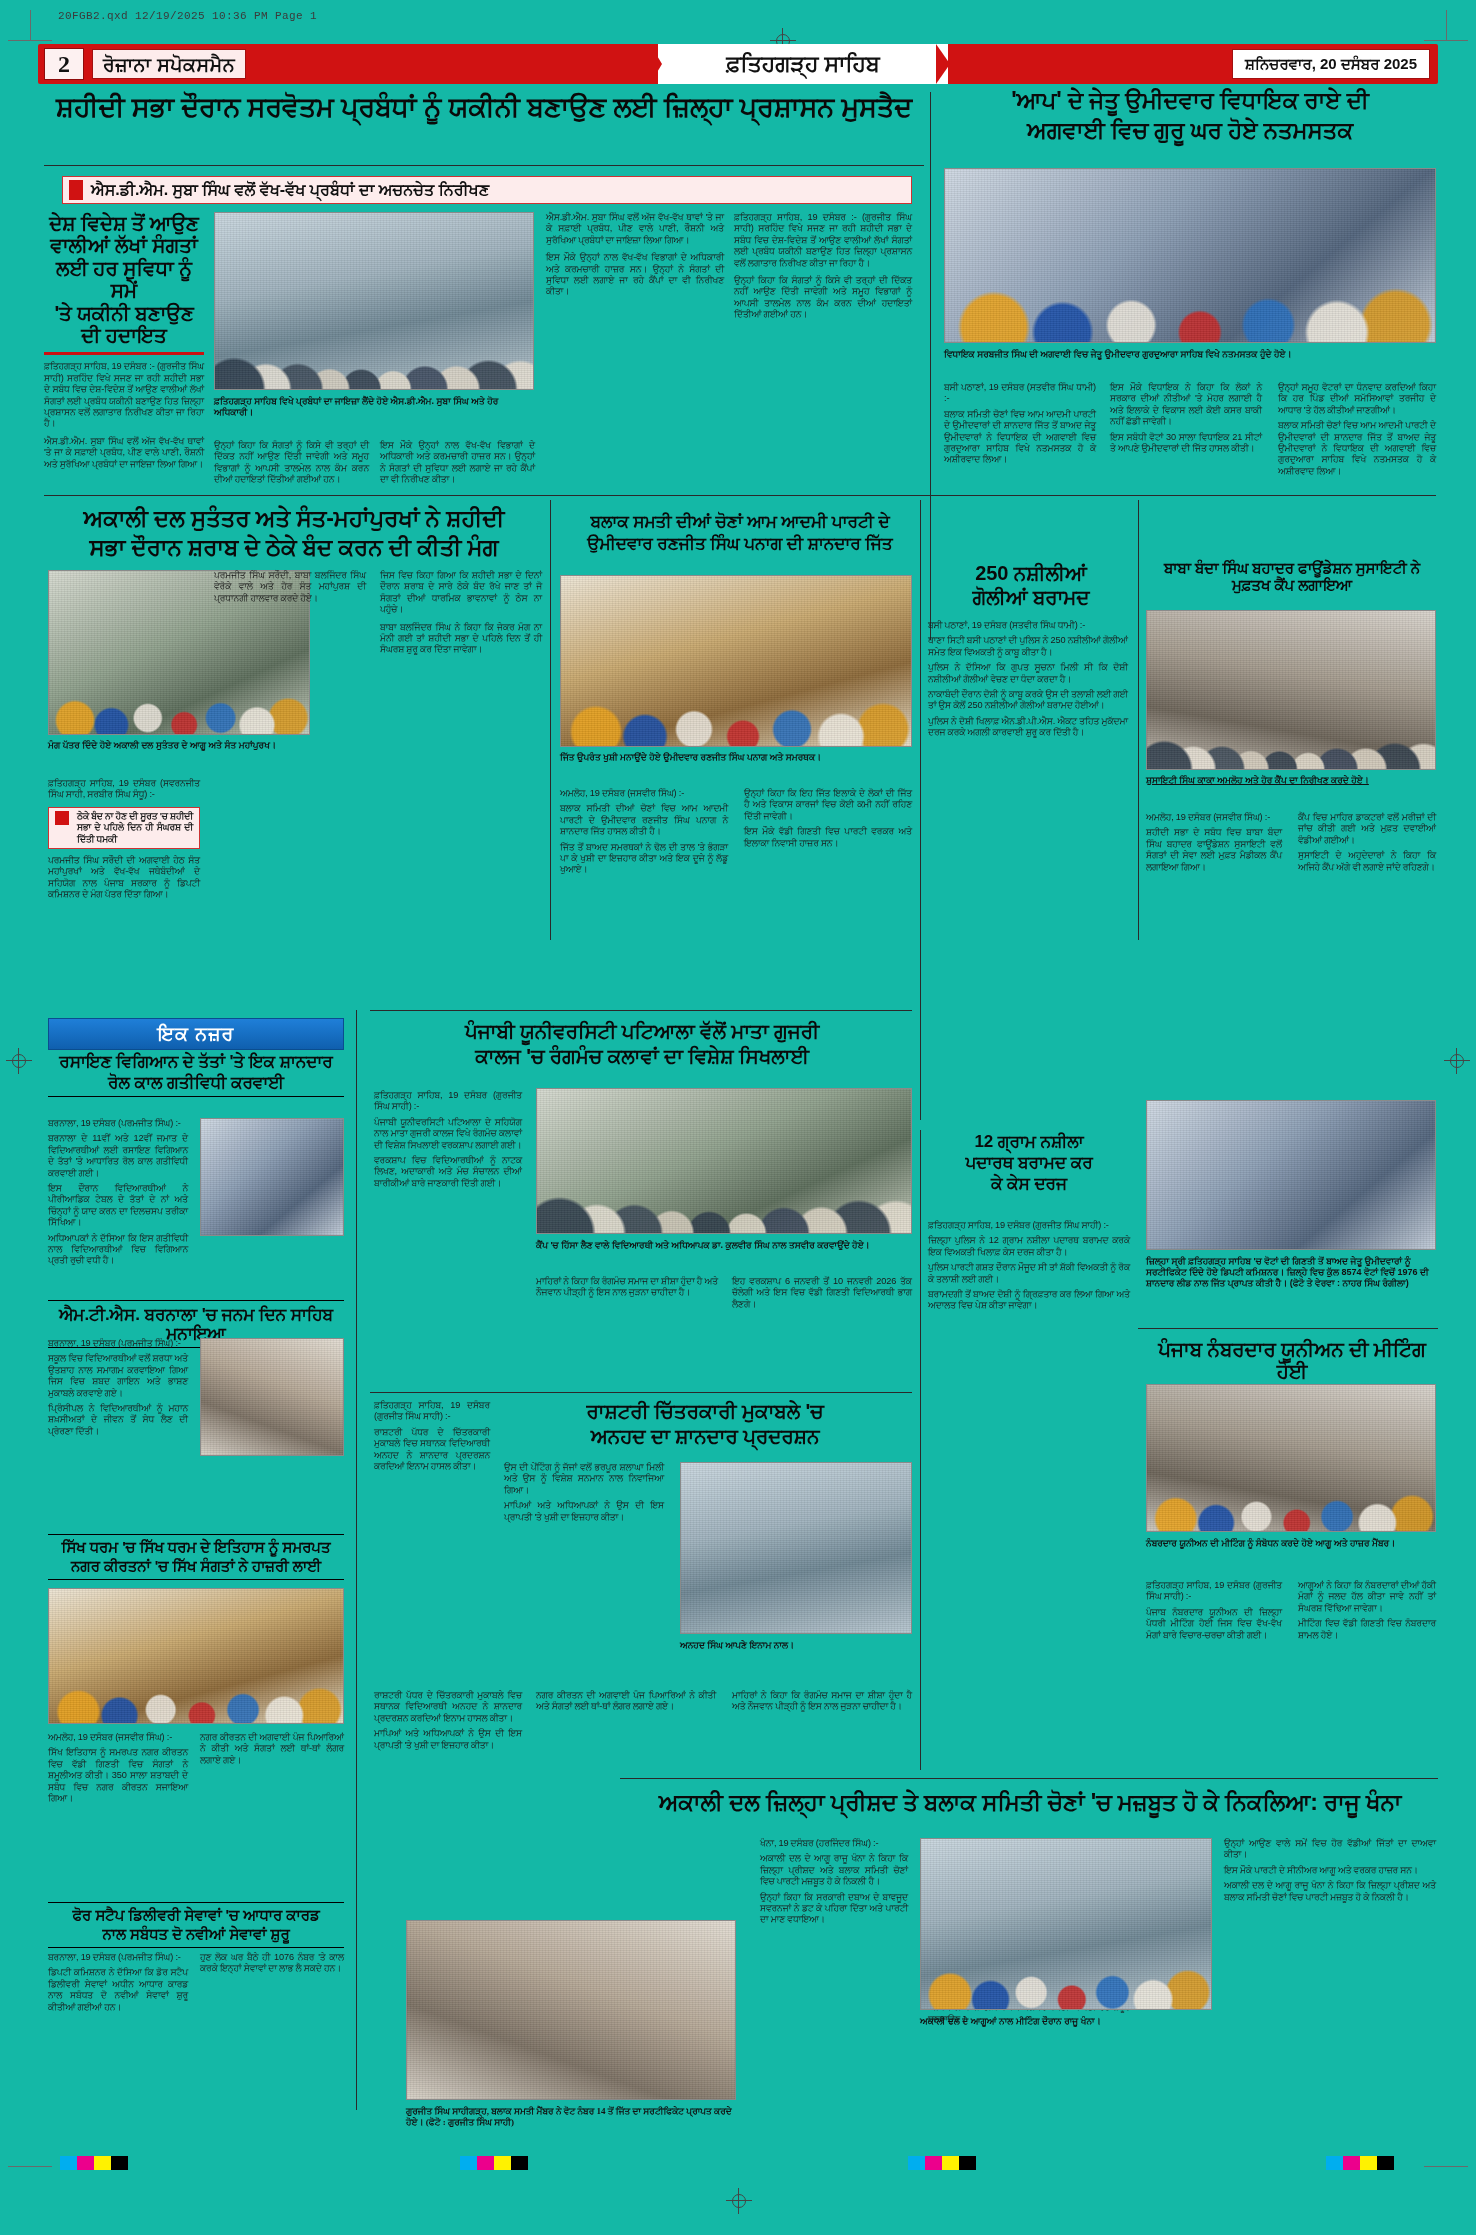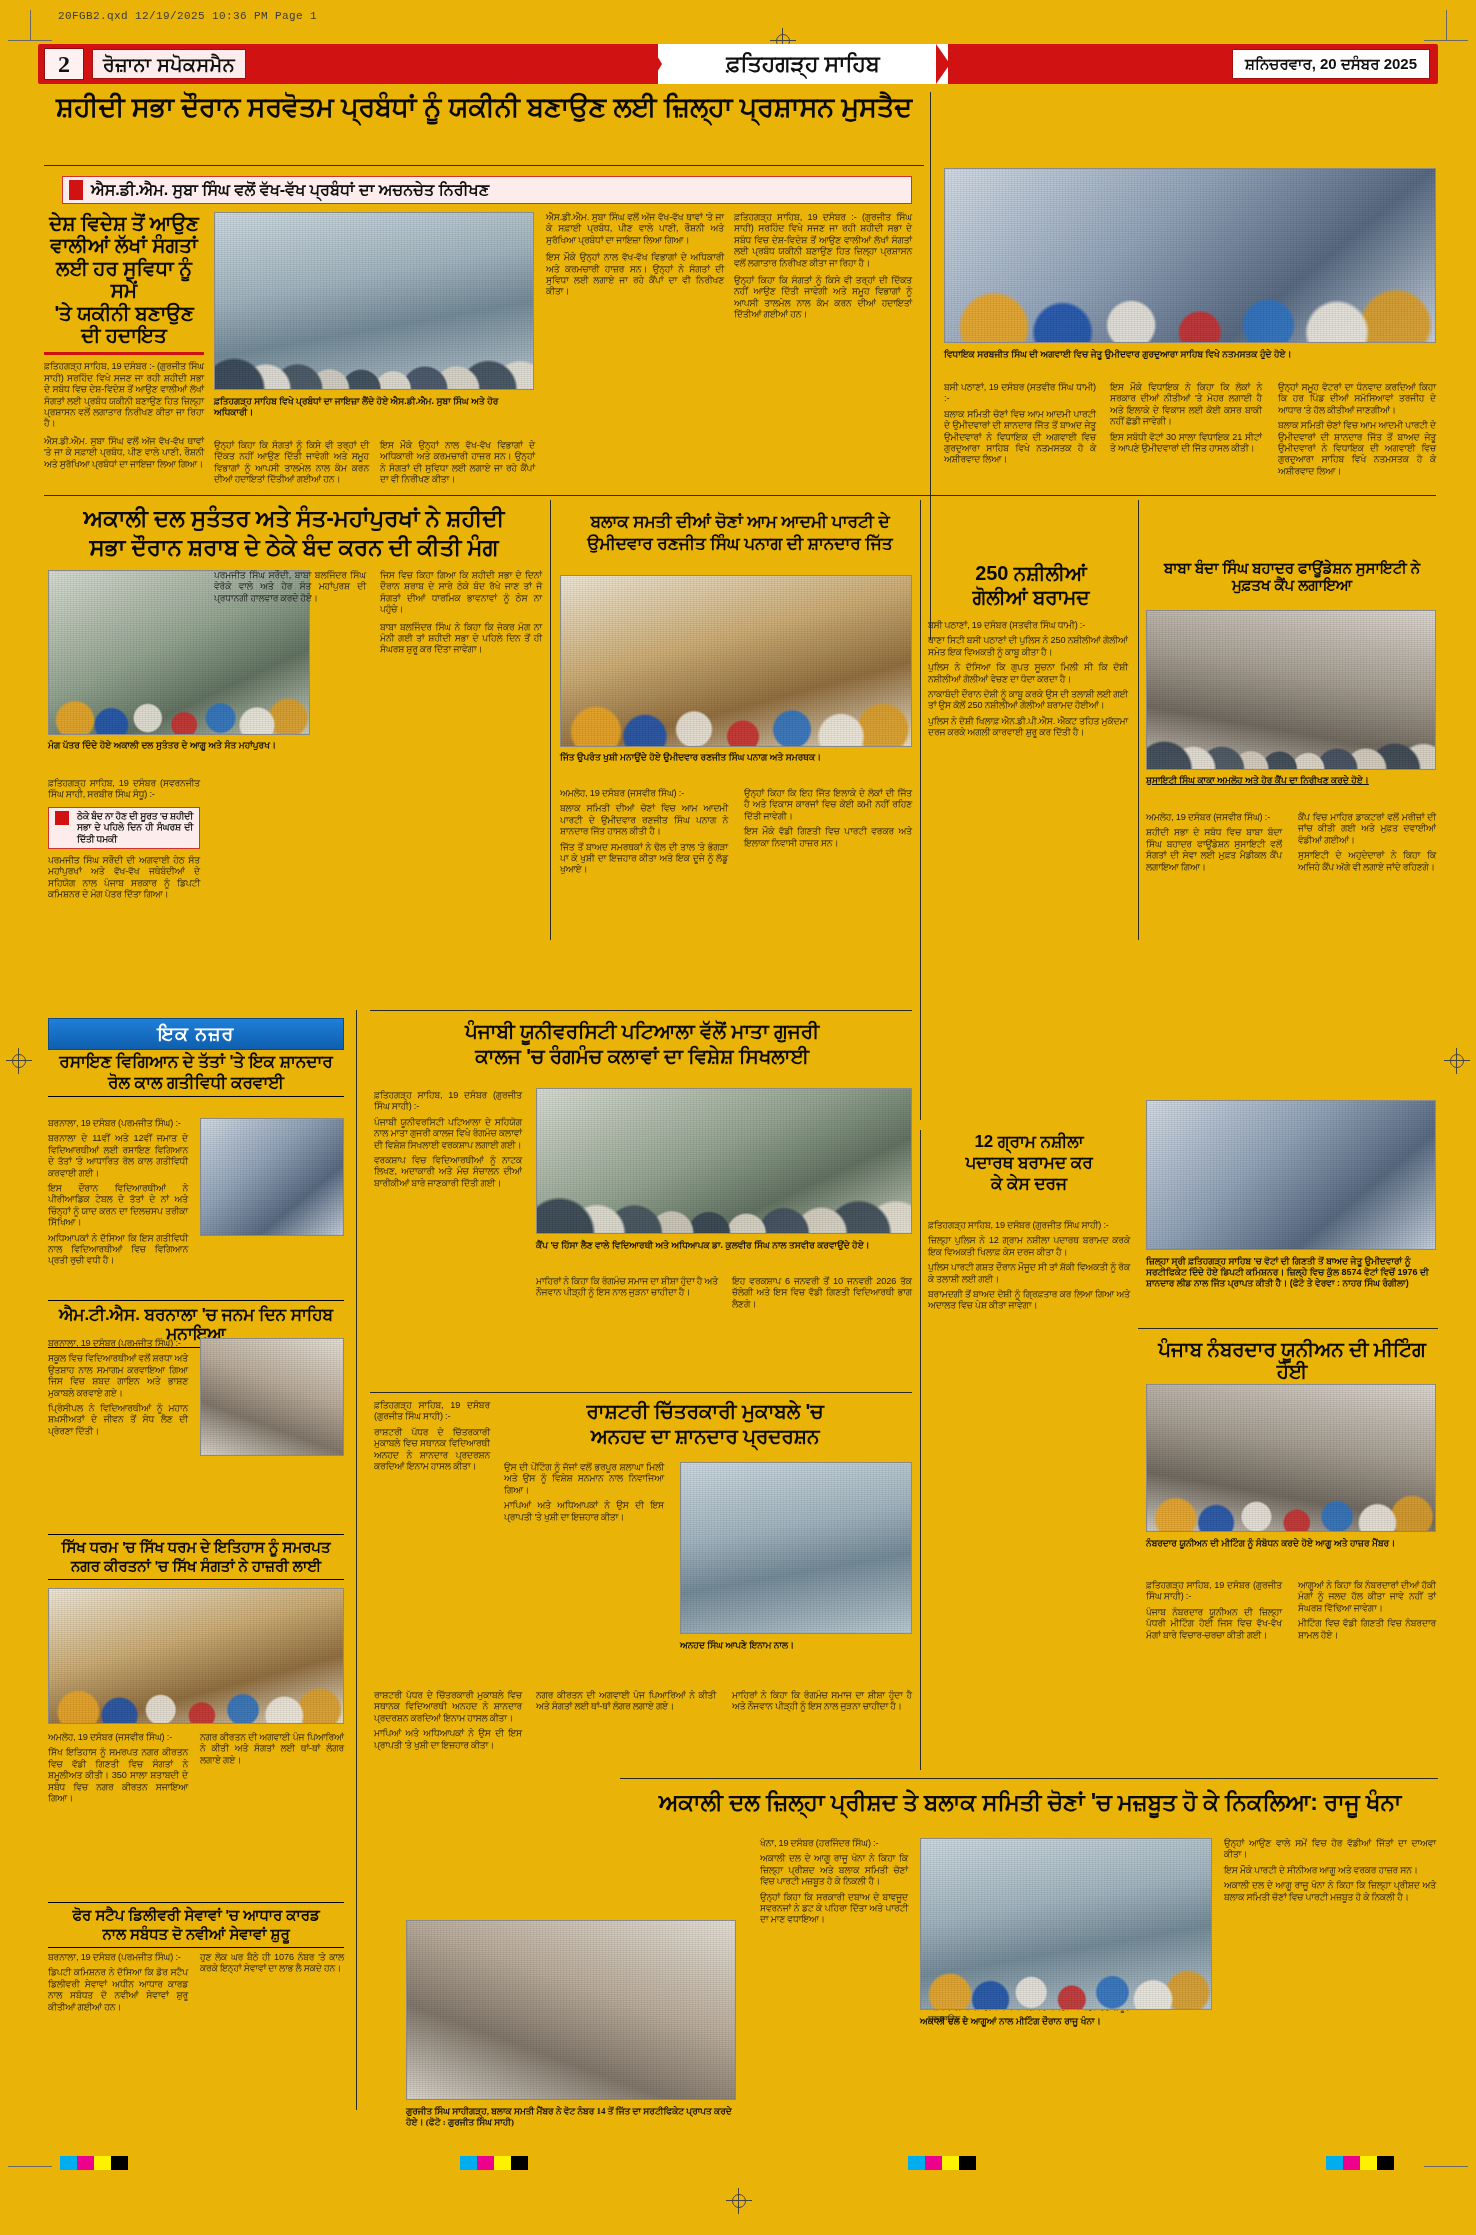--- a/index.html
+++ b/index.html
@@ -4,21 +4,21 @@
 <title>Rozana Spokesman - Page 2</title>
 <style>
   * { box-sizing: border-box; }
   html, body { margin:0; padding:0; background:#b9b9b9; }
   body { font-family: "Liberation Sans", sans-serif; }
 
   .page {
     position: relative;
     width: 1476px;
     height: 2235px;
-    background: #eab308;
+    background: #14b8a6;
     margin: 0 auto;
     overflow: hidden;
   }
 
   
   .prepress-line {
     position:absolute; left:58px; top:10px;
     font-family:"Liberation Mono", monospace;
     font-size:11px; color:#3a3a3a; letter-spacing:.4px;
     white-space:nowrap;
@@ -218,20 +218,24 @@
     <div class="mh-pageno">2</div>
     <div class="mh-brand">ਰੋਜ਼ਾਨਾ ਸਪੋਕਸਮੈਨ</div>
     <div class="mh-edition">ਫ਼ਤਿਹਗੜ੍ਹ ਸਾਹਿਬ</div>
     <div class="mh-date">ਸ਼ਨਿਚਰਵਾਰ, 20 ਦਸੰਬਰ 2025</div>
   </div>
 
   <div class="abs" style="left:44px; top:92px; width:880px;">
     <div class="hl hl-xl center">ਸ਼ਹੀਦੀ ਸਭਾ ਦੌਰਾਨ ਸਰਵੋਤਮ ਪ੍ਰਬੰਧਾਂ ਨੂੰ ਯਕੀਨੀ ਬਣਾਉਣ ਲਈ ਜ਼ਿਲ੍ਹਾ ਪ੍ਰਸ਼ਾਸਨ ਮੁਸਤੈਦ</div>
   </div>
 
+  <div class="abs" style="left:940px; top:88px; width:500px;">
+    <div class="hl hl-lg center">'ਆਪ' ਦੇ ਜੇਤੂ ਉਮੀਦਵਾਰ ਵਿਧਾਇਕ ਰਾਏ ਦੀ</div>
+    <div class="hl hl-lg center" style="margin-top:4px;">ਅਗਵਾਈ ਵਿਚ ਗੁਰੂ ਘਰ ਹੋਏ ਨਤਮਸਤਕ</div>
+  </div>
 
   <div class="hline" style="left:44px; top:165px; width:880px;"></div>
   <div class="vline" style="left:930px; top:92px; height:548px;"></div>
 
   <div class="abs subhead-bar" style="left:62px; top:176px; width:850px;">
     <div class="subhead-chip"></div>
     <div class="subhead-txt">ਐਸ.ਡੀ.ਐਮ. ਸੁਬਾ ਸਿੰਘ ਵਲੋਂ ਵੱਖ-ਵੱਖ ਪ੍ਰਬੰਧਾਂ ਦਾ ਅਚਨਚੇਤ ਨਿਰੀਖਣ</div>
   </div>
 
   <div class="abs" style="left:44px; top:212px; width:160px;">

